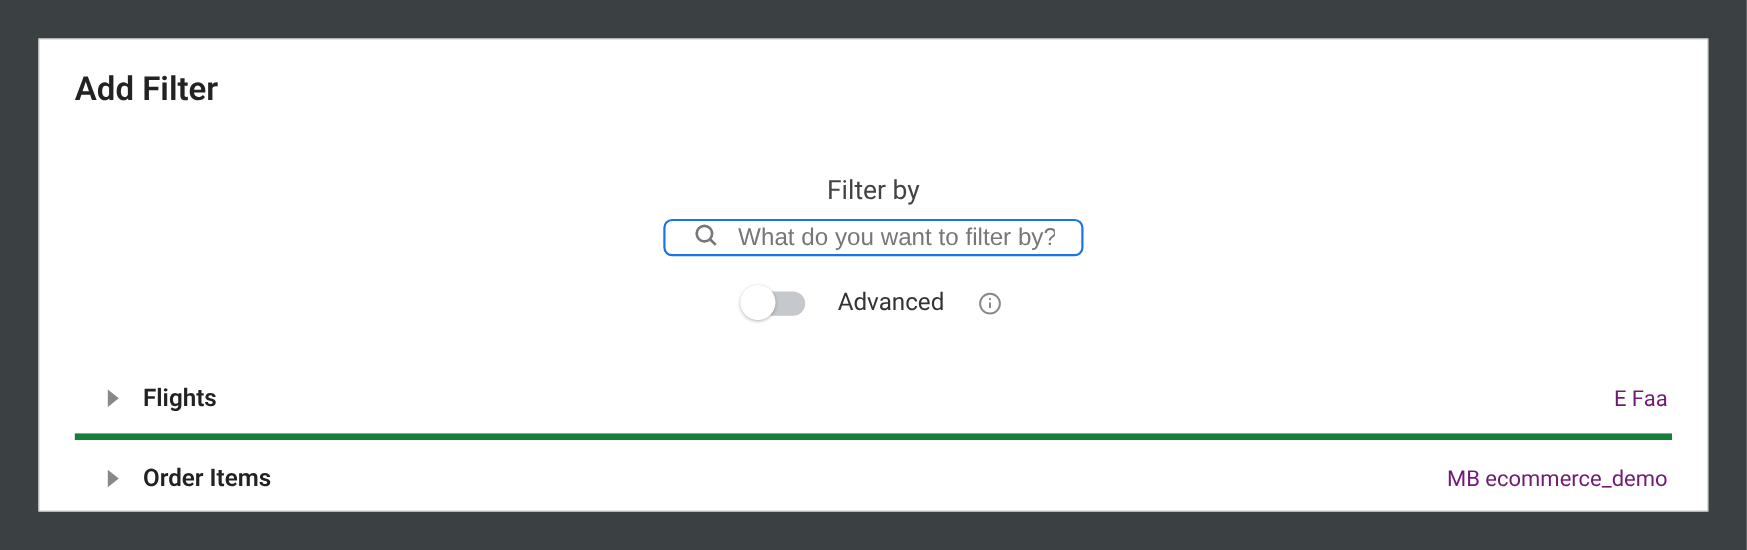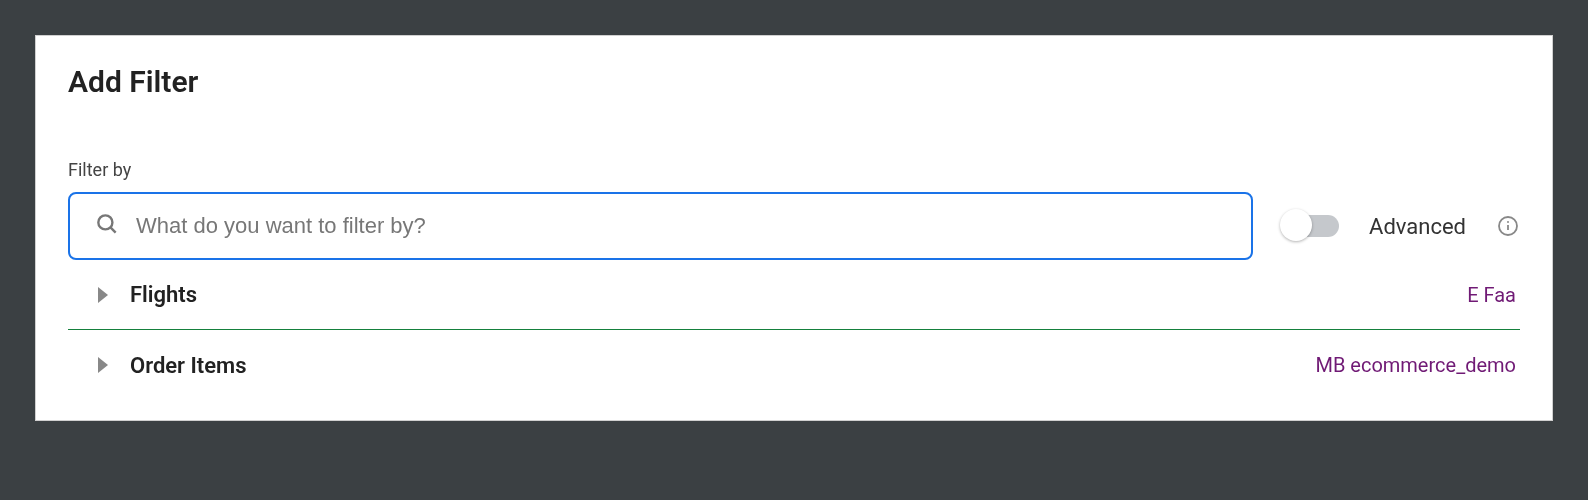--- a/index.html
+++ b/index.html
@@ -7,37 +7,40 @@
       background: #3b4043;
       font-family: -apple-system, BlinkMacSystemFont, "Segoe UI", Roboto, Helvetica, Arial, sans-serif;
       padding: 35px;
       width: 1588px;
       height: 500px;
     }
     .panel {
       background: #fff;
       border: 1px solid #d0d0d0;
       padding: 28px 32px 0 32px;
-      height: 386px;
+      height: 430px;
     }
     .title {
       font-size: 30px;
       font-weight: 600;
       color: #222;
       margin-bottom: 60px;
     }
     .label {
-      font-size: 18px;
+      font-size: 24px;
       color: #444;
       margin-bottom: 12px;
+      text-align: center;
     }
     .search-row {
       display: flex;
       align-items: center;
       gap: 30px;
+      margin-bottom: 42px;
+      flex-direction: column;
     }
     .search-box {
       flex: 1;
       display: flex;
       align-items: center;
       border: 2px solid #1a73e8;
       border-radius: 8px;
       height: 68px;
       padding: 0 24px;
     }
@@ -80,21 +83,21 @@
       font-size: 22px;
       color: #333;
     }
     .info-icon svg { display: block; }
     .list { }
     .list-item {
       display: flex;
       align-items: center;
       justify-content: space-between;
       height: 70px;
-      border-bottom: 1px solid #15803d;
+      border-bottom: 6px solid #15803d;
       padding-left: 30px;
     }
     .list-item:last-child { border-bottom: none; gap: 21px; }
     .list-left {
       display: flex;
       align-items: center;
       gap: 22px;
     }
     .chev {
       width: 0;

